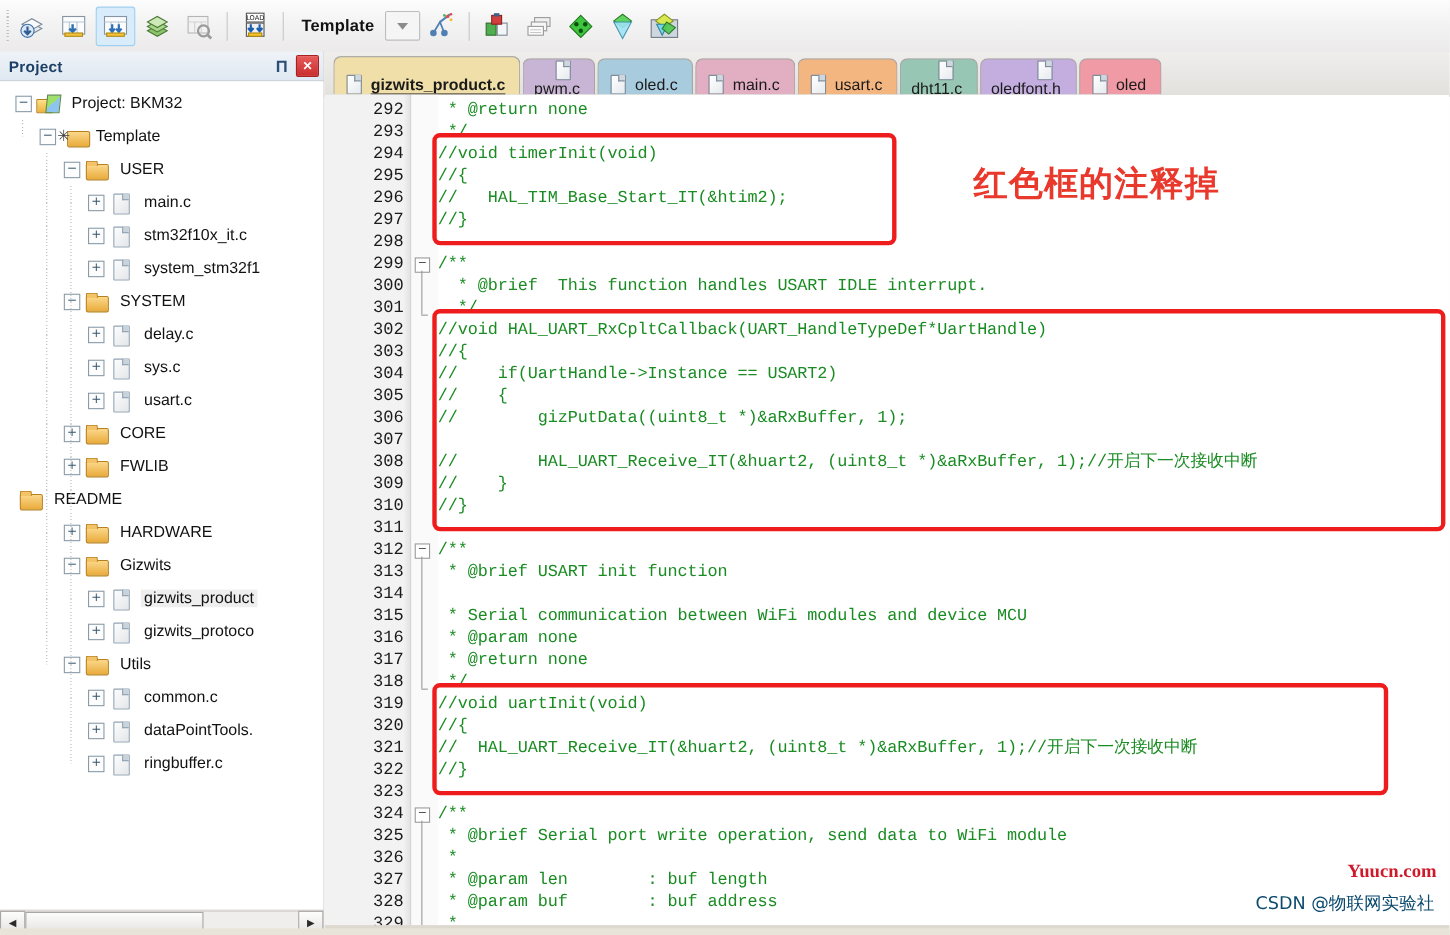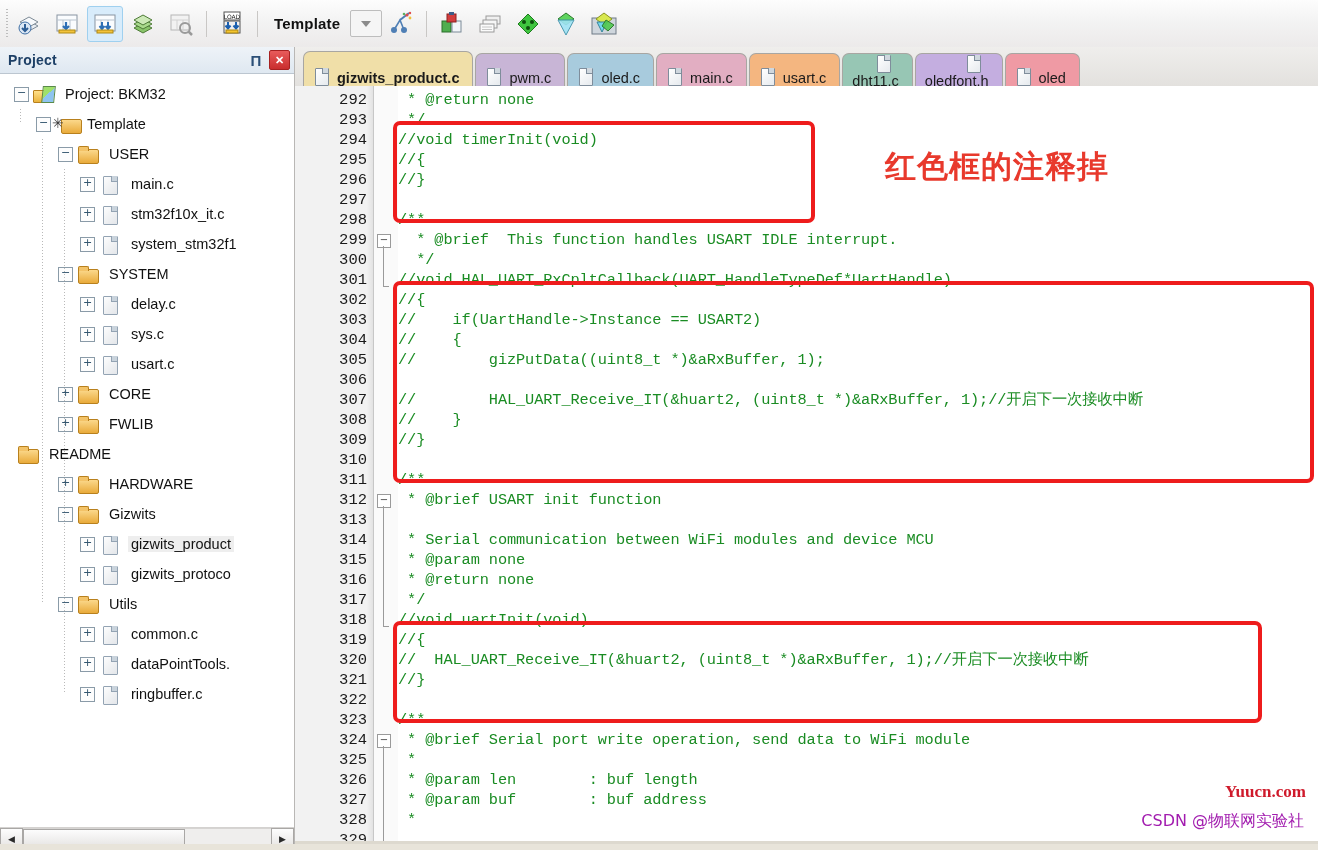--- a/index.html
+++ b/index.html
@@ -123,21 +123,21 @@
   .foldend{position:absolute;height:1px;background:#9a9a9a;}
 
   
   .redbox{position:absolute;border:4px solid #ee1c1c;border-radius:7px;pointer-events:none;}
   #cn-note{position:absolute;font-family:"DejaVu Sans",sans-serif;font-size:31px;color:#e8392c;
     font-weight:bold;letter-spacing:1px;}
 
   
   #wm1{position:absolute;right:12px;bottom:48px;font-family:"Liberation Serif",serif;font-size:17px;
     font-weight:bold;color:#cf1a2b;}
-  #wm2{position:absolute;right:14px;bottom:18px;font-family:"DejaVu Sans",sans-serif;font-size:16px;color:#a21caf;}
+  #wm2{position:absolute;right:14px;bottom:18px;font-family:"DejaVu Sans",sans-serif;font-size:16px;color:#0c4a6e;}
 
   #ed-hscroll{position:absolute;left:0;bottom:0;width:1023px;height:9px;background:#ddd9cf;}
   #botstrip{position:absolute;left:0;bottom:0;width:1318px;height:6px;background:#e8e4da;}
 </style>
 </head>
 <body>
 
 <div id="app">
 
   <div id="toolbar">
@@ -398,21 +398,21 @@
     </div>
   </div>
 
   <div id="editor">
 
     <div id="tabs">
         <div class="tab active" style="background: rgb(240, 223, 168);">
           <span class="tico"></span>
           <span class="tlabel">gizwits_product.c</span>
         </div>
-        <div class="tab" style="background: rgb(200, 181, 214);">
+        <div class="tab" style="background: rgb(200, 181, 214); flex-direction: column;">
           <span class="tico"></span>
           <span class="tlabel">pwm.c</span>
         </div>
         <div class="tab" style="background: rgb(168, 203, 221);">
           <span class="tico"></span>
           <span class="tlabel">oled.c</span>
         </div>
         <div class="tab" style="background: rgb(226, 174, 194);">
           <span class="tico"></span>
           <span class="tlabel">main.c</span>
@@ -486,20 +486,21 @@
           <div class="foldline" style="left: 9px; top: 420px; height: 120px;"></div>
           <div class="foldend" style="left: 9px; width: 6px; top: 540px;"></div>
           <div class="foldbox" style="left: 3px; top: 648px;">−</div>
           <div class="foldline" style="left: 9px; top: 660px; height: 120px;"></div>
         </div>
       <div id="codearea" style="top: 4px;">
           <div class="code"> * @return none</div>
           <div class="code"> */</div>
           <div class="code">//void timerInit(void)</div>
           <div class="code">//{</div>
+          <div class="code">//   HAL_TIM_Base_Start_IT(&amp;htim2);</div>
           <div class="code">//}</div>
           <div class="code"></div>
           <div class="code">/**</div>
           <div class="code">  * @brief  This function handles USART IDLE interrupt.</div>
           <div class="code">  */</div>
           <div class="code">//void HAL_UART_RxCpltCallback(UART_HandleTypeDef*UartHandle)</div>
           <div class="code">//{</div>
           <div class="code">//    if(UartHandle-&gt;Instance == USART2)</div>
           <div class="code">//    {</div>
           <div class="code">//        gizPutData((uint8_t *)&amp;aRxBuffer, 1);</div>

